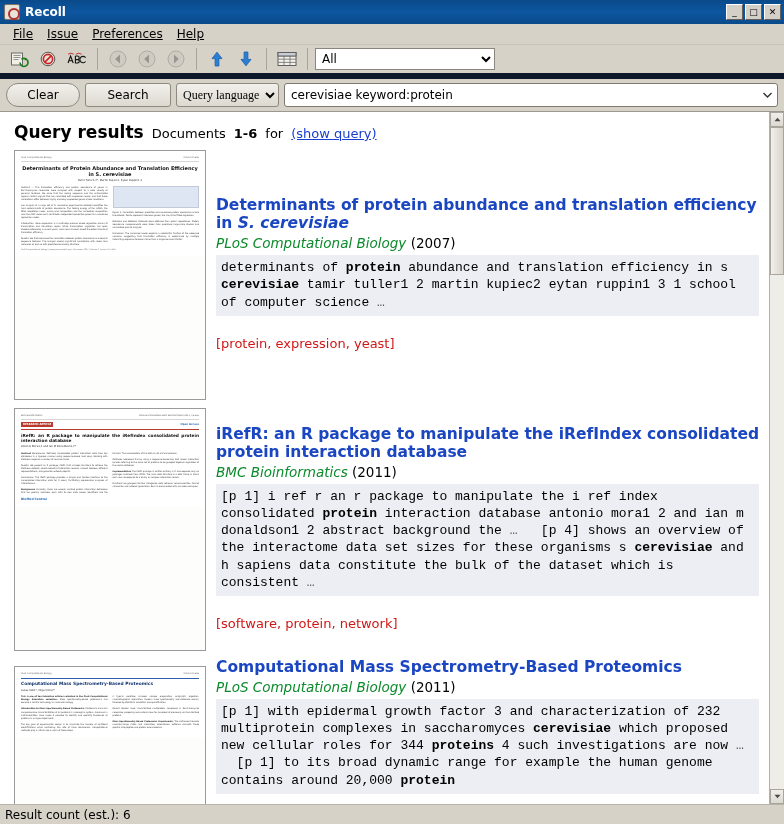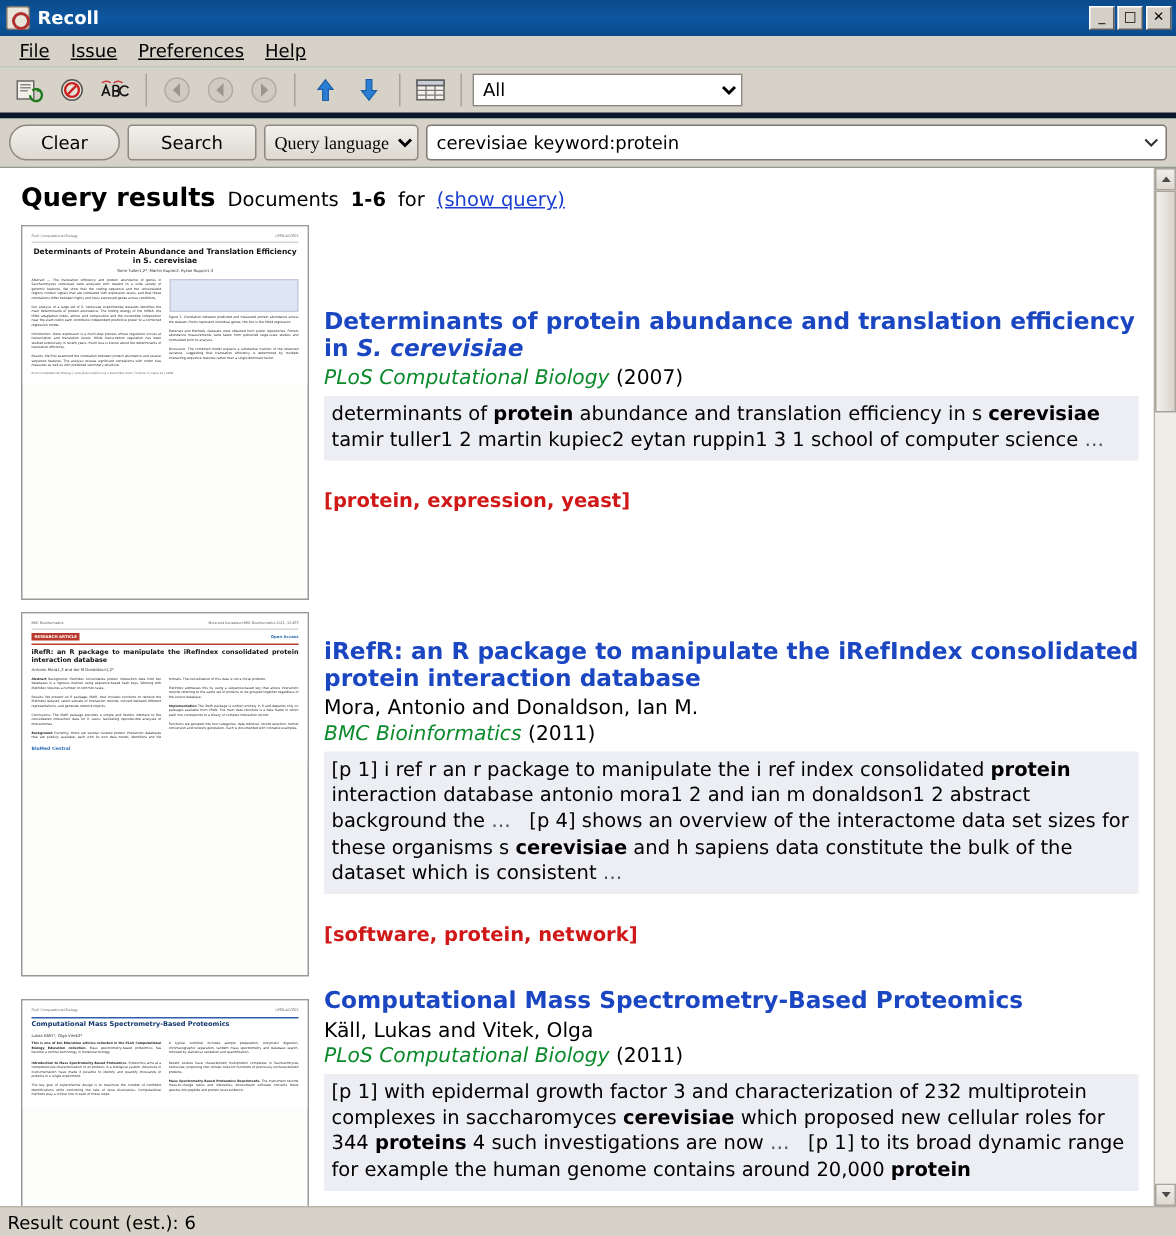--- a/index.html
+++ b/index.html
@@ -7,21 +7,21 @@
     margin: 0; padding: 0;
     width: 784px; height: 824px;
     font-family: "DejaVu Sans", "Liberation Sans", sans-serif;
     font-size: 12px;
     background: #d6d2c8;
     overflow: hidden;
   }
   #app {
     width: 784px; height: 824px;
     display: flex; flex-direction: column;
-    background: #5eead4;
+    background: #c2410c;
   }
 
   
   .titlebar {
     height: 24px;
     background: linear-gradient(to bottom, #0a4a8a 0%, #0d56a0 50%, #0a4a8a 100%);
     display: flex; align-items: center;
     padding: 0 3px 0 4px;
     color: #ffffff;
   }
@@ -77,21 +77,21 @@
   }
   .menu-item u { text-decoration: underline; }
 
   
   .toolbar {
     height: 34px;
     background: #d6d2c8;
     display: flex; align-items: center;
     padding: 2px 6px;
     gap: 3px;
-    border-bottom: 4px solid #0f172a;
+    border-bottom: 6px solid #0f172a;
   }
   .tbtn {
     width: 26px; height: 26px;
     display: flex; align-items: center; justify-content: center;
     border: 1px solid transparent;
     position: relative;
   }
   .tbtn svg { display: block; }
   .sep {
     width: 1px; height: 22px; background: #a8a49b; margin: 0 4px;
@@ -219,28 +219,28 @@
     font-size: 13.5px; color: #000; margin-bottom: 4px;
   }
   .journal i { color: #0b8a2b; font-style: italic; }
   .snippet {
     background: #eceef3;
     font-size: 13px;
     line-height: 1.32;
     color: #000;
     padding: 4px 5px 5px 5px;
     margin-bottom: 20px;
+    font-family: Liberation Mono, monospace;
   }
   .snippet b { font-weight: bold; }
   .snippet .ell { color: #555; }
   .keywords {
     color: #d01818;
     font-size: 13px;
     margin-bottom: 2px;
-    font-weight: bold;
   }
 
   
   .vscroll {
     width: 15px;
     background: #e2dfd8;
     border-left: 1px solid #b4b0a7;
     flex: none;
     display: flex; flex-direction: column;
   }
@@ -493,21 +493,20 @@
             </div>
             <div style="display:flex;align-items:center;gap:2px;margin-top:3px;">
               <span style="font-size:3px;color:#2f6fb5;font-weight:bold;">BioMed Central</span>
             </div>
           </div>
         </div>
         <div class="entry-body">
           <div class="doc-title">
             <span>iRefR: an R package to manipulate the iRefIndex consolidated protein interaction database</span>
           </div>
-          <div class="authors">Mora, Antonio and Donaldson, Ian M.</div>
           <div class="journal">
             <i>BMC Bioinformatics</i>
             <span>(2011)</span>
           </div>
           <div class="snippet">
             [p 1] i ref r an r package to manipulate the i ref index consolidated <b>protein</b>
             interaction database antonio mora1 2 and ian m donaldson1 2 abstract
             background the <span class="ell">…</span> &nbsp; [p 4] shows an overview of the interactome data set sizes
             for these organisms s <b>cerevisiae</b> and h sapiens data constitute the bulk of the
             dataset which is consistent <span class="ell">…</span>
@@ -533,21 +532,20 @@
               <p class="lorem">A typical workflow includes sample preparation, enzymatic digestion, chromatographic separation, tandem mass spectrometry and database search, followed by statistical validation and quantification.</p>
               <p class="lorem">Recent studies have characterized multiprotein complexes in Saccharomyces cerevisiae, proposing new cellular roles for hundreds of previously uncharacterized proteins.</p>
               <p class="lorem"><b>Mass Spectrometry-Based Proteomics Experiments.</b> The instrument records mass-to-charge ratios and intensities; downstream software converts these spectra into peptide and protein level evidence.</p>
             </div>
           </div>
         </div>
         <div class="entry-body">
           <div class="doc-title">
             <span>Computational Mass Spectrometry-Based Proteomics</span>
           </div>
-          <div class="authors">Käll, Lukas and Vitek, Olga</div>
           <div class="journal">
             <i>PLoS Computational Biology</i>
             <span>(2011)</span>
           </div>
           <div class="snippet">
             [p 1] with epidermal growth factor 3 and characterization of 232 multiprotein
             complexes in saccharomyces <b>cerevisiae</b> which proposed new cellular roles
             for 344 <b>proteins</b> 4 such investigations are now <span class="ell">…</span> &nbsp; [p 1] to its broad dynamic
             range for example the human genome contains around 20,000 <b>protein</b>
           </div>

